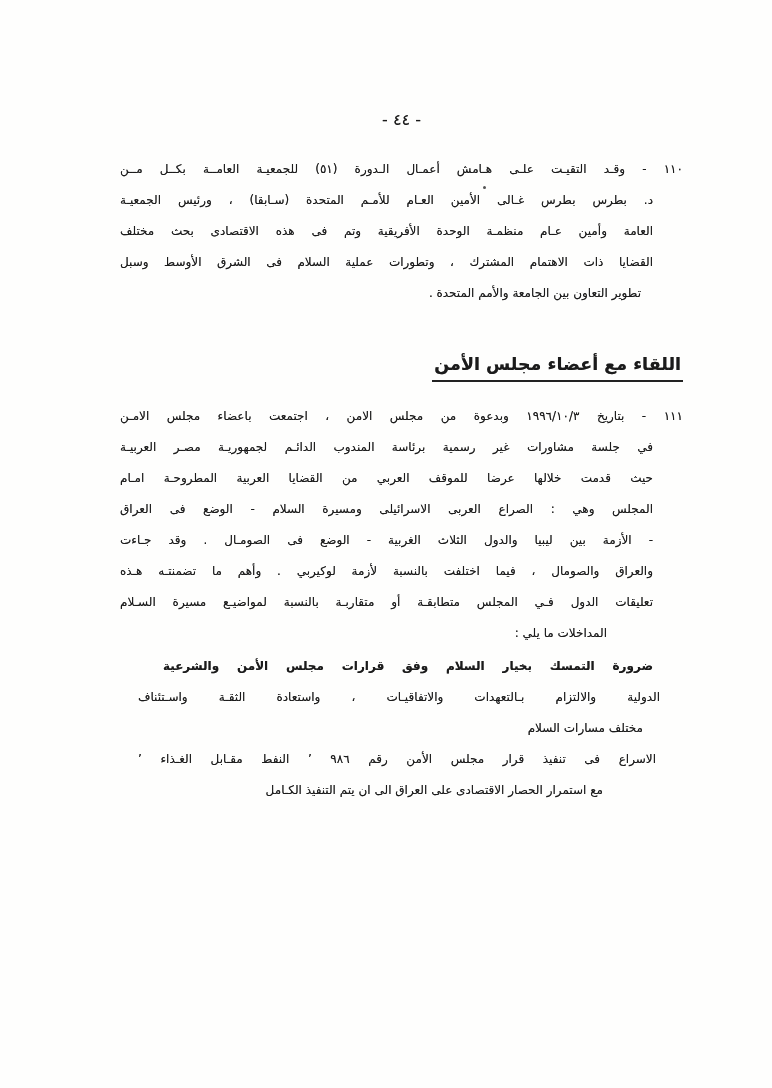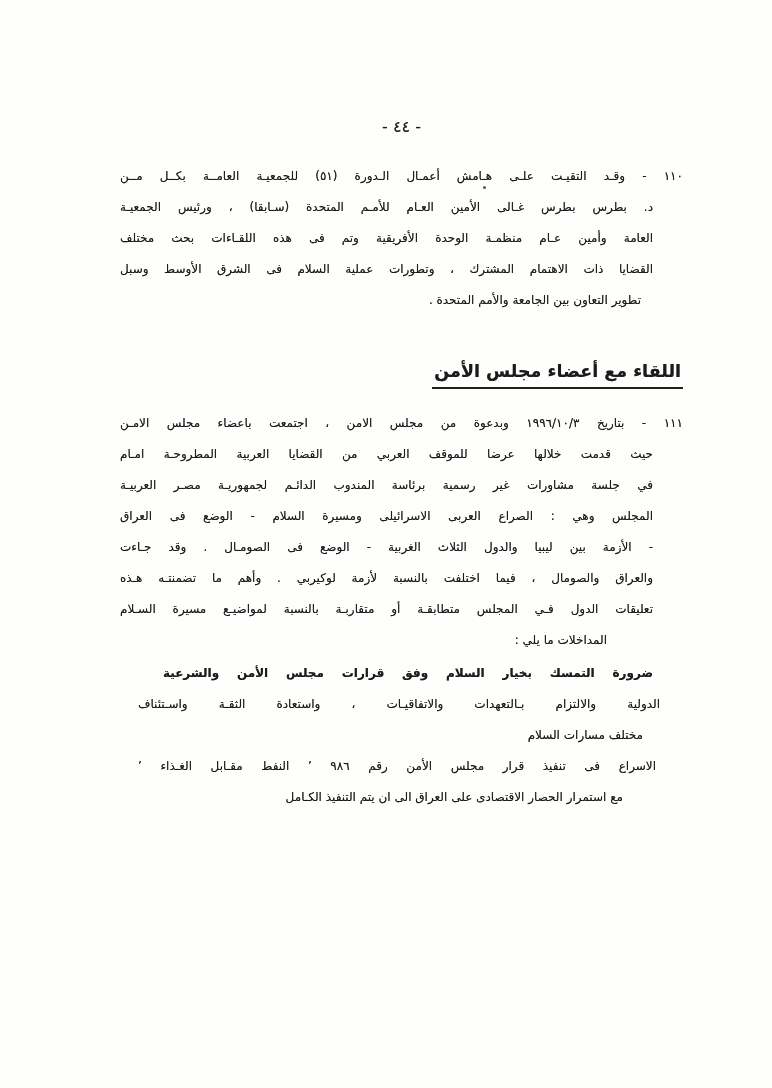--- a/index.html
+++ b/index.html
@@ -6,42 +6,42 @@
   .page{
     position:relative;
     width:772px;height:1088px;
     background:#fefefdff;
     overflow:hidden;
     font-family:"DejaVu Sans",sans-serif;
     color:#1b1b1b;
     text-shadow:0 0 .4px rgba(20,20,20,.55);
   }
   .content{
-    position:absolute;top:7px;right:89px;width:563px;
+    position:absolute;top:0;right:89px;width:563px;
     direction:rtl;
   }
   .page-number{
     margin-top:110px;height:28px;
     text-align:center;
     font-size:16px;letter-spacing:3px;
   }
   .ln{
     font-size:12px;line-height:31px;height:31px;
     text-align:right;
   }
   .j{text-align:justify;text-align-last:justify;}
   .first{margin-right:0;}
   .rest{margin-right:30px;}
   .last110{margin-right:42px;text-align:left;text-align-last:right;}
   .last111{margin-right:76px;text-align:center;text-align-last:right;}
   .pt0{margin-right:30px;margin-left:43px;font-weight:bold;}
   .pt1{margin-right:23px;margin-left:18px;}
   .pt2{margin-right:40px;}
   .pt3{margin-right:27px;margin-left:18px;}
-  .pt4{margin-right:60px;}
+  .pt4{margin-right:80px;}
   .p110{margin-top:16px;}
   .heading-row{margin-top:42px;text-align:right;height:36px;}
   .heading-text{
     display:inline-block;
     font-size:17.5px;font-weight:bold;line-height:26px;
     border-bottom:2px solid #222;
     padding:0 2px 3px 2px;
   }
   .p111{margin-top:14px;}
   .points{margin-top:2px;}
@@ -55,33 +55,33 @@
 <body>
 
 <div class="page">
   <div class="content">
 
     <div class="page-number">- ٤٤ -</div>
 
     <div class="p110">
       <div class="ln j first">١١٠ - وقـد التقيـت علـى هـامش أعمـال الـدورة (٥١) للجمعيـة العامــة بكــل مــن</div>
       <div class="ln j rest">د. بطرس بطرس غـالى الأمين العـام للأمـم المتحدة (سـابقا) ، ورئيس الجمعيـة</div>
-      <div class="ln j rest">العامة وأمين عـام منظمـة الوحدة الأفريقية وتم فى هذه اللقـاءات بحث مختلف</div>
+      <div class="ln j rest">العامة وأمين عـام منظمـة الوحدة الأفريقية وتم فى هذه الاقتصادى بحث مختلف</div>
       <div class="ln j rest">القضايا ذات الاهتمام المشترك ، وتطورات عملية السلام فى الشرق الأوسط وسبل</div>
       <div class="ln last110">تطوير التعاون بين الجامعة والأمم المتحدة .</div>
     </div>
 
     <div class="heading-row">
       <span class="heading-text">اللقاء مع أعضاء مجلس الأمن</span>
     </div>
 
     <div class="p111">
       <div class="ln j first">١١١ - بتاريخ ١٩٩٦/١٠/٣ وبدعوة من مجلس الامن ، اجتمعت باعضاء مجلس الامـن</div>
+      <div class="ln j rest">في جلسة مشاورات غير رسمية برئاسة المندوب الدائـم لجمهوريـة مصـر العربيـة</div>
       <div class="ln j rest">حيث قدمت خلالها عرضا للموقف العربي من القضايا العربية المطروحـة امـام</div>
-      <div class="ln j rest">في جلسة مشاورات غير رسمية برئاسة المندوب الدائـم لجمهوريـة مصـر العربيـة</div>
       <div class="ln j rest">المجلس وهي : الصراع العربى الاسرائيلى ومسيرة السلام - الوضع فى العراق</div>
       <div class="ln j rest">- الأزمة بين ليبيا والدول الثلاث الغربية - الوضع فى الصومـال . وقد جـاءت</div>
       <div class="ln j rest">والعراق والصومال ، فيما اختلفت بالنسبة لأزمة لوكيربي . وأهم ما تضمنتـه هـذه</div>
       <div class="ln j rest">تعليقات الدول فـي المجلس متطابقـة أو متقاربـة بالنسبة لمواضيـع مسيرة السـلام</div>
       <div class="ln last111">المداخلات ما يلي :</div>
     </div>
 
     <div class="points">
       <div class="ln j pt0">ضرورة التمسك بخيار السلام وفق قرارات مجلس الأمن والشرعية</div>
       <div class="ln j pt1">الدولية والالتزام بـالتعهدات والاتفاقيـات ، واستعادة الثقـة واسـتئناف</div>

